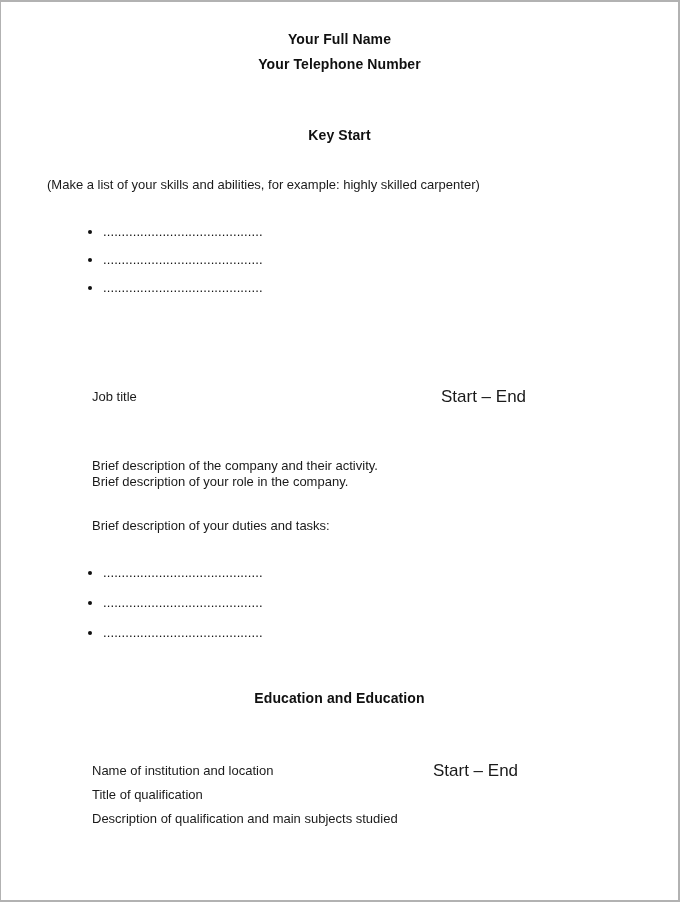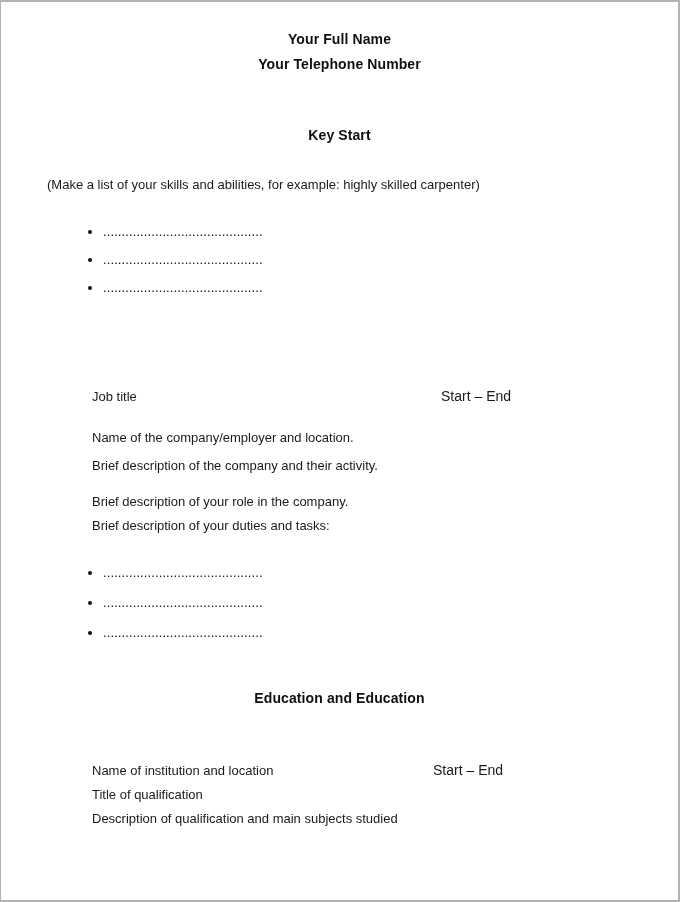--- a/index.html
+++ b/index.html
@@ -16,21 +16,21 @@
     overflow:hidden;
   }
   .line{position:absolute;white-space:nowrap;line-height:15px;}
   .center-bold{
     left:0;right:0;text-align:center;
     font-weight:bold;font-size:14px;color:#101010;
     letter-spacing:0.1px;
   }
   .body-left{left:53px;margin-left:38px;}
   .paren-left{left:46px;}
-  .date{font-size:14px;}
+  .date{font-size:17px;}
   ul.dotlist{
     position:absolute;left:0;margin:0;
     padding:0 0 0 102px;
     list-style:disc outside;
     color:#101010;
   }
   ul.dotlist li{font-size:13px;}
   .dots{letter-spacing:0.1px;color:#101010;}
   .ls-skills li{line-height:28px;}
   .ls-duties li{line-height:30px;}
@@ -46,23 +46,22 @@
   <div class="line center-bold" style="top:126px">Key Start</div>
   <div class="line paren-left" style="top:175px">(Make a list of your skills and abilities, for example: highly skilled carpenter)</div>
   <ul class="dotlist ls-skills" style="top:216px">
     <li><span class="dots">...........................................</span></li>
     <li><span class="dots">...........................................</span></li>
     <li><span class="dots">...........................................</span></li>
   </ul>
 
   <div class="line body-left" style="top:387px">Job title</div>
   <div class="line date" style="top:387px;left:440px">Start – End</div>
-  <div class="line body-left" style="top:428px">Name of the company/employer and location.</div>
   <div class="line body-left" style="top:456px">Brief description of the company and their activity.</div>
-  <div class="line body-left" style="top:492px">Brief description of your role in the company.</div>
+  <div class="line body-left" style="top:472px">Brief description of your role in the company.</div>
   <div class="line body-left" style="top:516px">Brief description of your duties and tasks:</div>
   <ul class="dotlist ls-duties" style="top:556px">
     <li><span class="dots">...........................................</span></li>
     <li><span class="dots">...........................................</span></li>
     <li><span class="dots">...........................................</span></li>
   </ul>
 
   <div class="line center-bold" style="top:689px">Education and Education</div>
   <div class="line body-left" style="top:761px">Name of institution and location</div>
   <div class="line date" style="top:761px;left:432px">Start – End</div>

